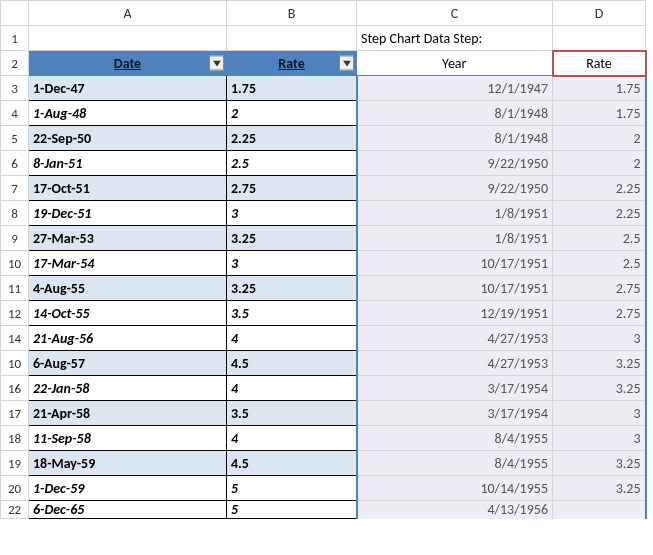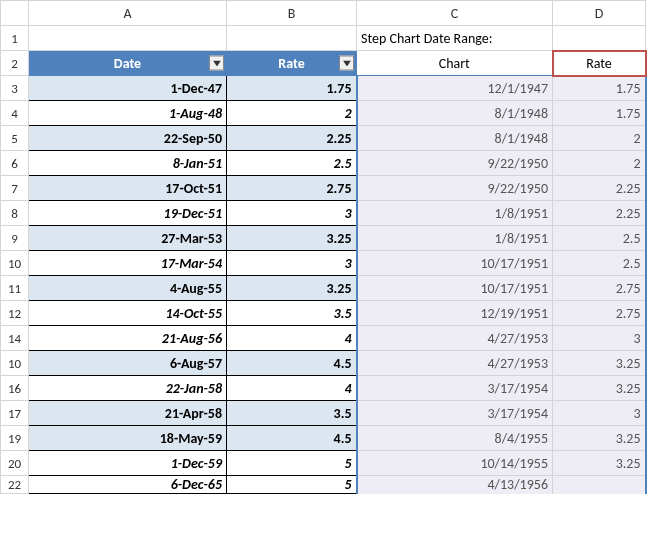--- a/index.html
+++ b/index.html
@@ -47,43 +47,44 @@
     height: 22px;
   }
   
   .cA { width: 198px; }
   .cB { width: 130px; }
   .cC { width: 196px; }
   .cD { width: 93px; }
   
   .tbl-head {
     background: #4f81bd !important;
-    color: #ffffff;
+    color: #0f172a;
     font-weight: bold;
     text-align: center;
     position: relative;
     border: 1px solid #4f81bd !important;
+    text-decoration: underline;
   }
   .tbl-head .filter {
     position: absolute;
     right: 2px;
     top: 50%;
     transform: translateY(-50%);
     width: 15px;
     height: 15px;
     background: #f0f0f0;
     border: 1px solid #888;
     display: flex;
     align-items: center;
     justify-content: center;
     cursor: pointer;
   }
   .tbl-head .filter svg { width: 8px; height: 6px; }
   .tbl-cell {
-    text-align: right;
+    text-align: left;
     font-weight: bold;
     border-left: 1px solid #000 !important;
     border-right: 1px solid #000 !important;
     border-top: 1px solid #000 !important;
     border-bottom: 1px solid #000 !important;
   }
   .band { background: #dce6f1 !important; }
   .noband { background: #fff !important; font-style: italic; }
   
   .sc-title { text-align: left; }
@@ -114,21 +115,21 @@
     <th class="col-hdr cA">A</th>
     <th class="col-hdr cB">B</th>
     <th class="col-hdr cC">C</th>
     <th class="col-hdr cD">D</th>
   </tr>
 
   <tr>
     <th class="row-hdr">1</th>
     <td class="cA"></td>
     <td class="cB"></td>
-    <td class="cC sc-title">Step Chart Date Range:</td>
+    <td class="cC sc-title">Step Chart Data Step:</td>
     <td class="cD"></td>
   </tr>
 
   <tr>
     <th class="row-hdr">2</th>
     <td class="cA tbl-head">
       <span>Date</span>
       <span class="filter">
             <svg viewBox="0 0 8 6">
               <polygon points="0,0 8,0 4,6" fill="#333"></polygon>
@@ -136,21 +137,21 @@
           </span>
     </td>
     <td class="cB tbl-head">
       <span>Rate</span>
       <span class="filter">
             <svg viewBox="0 0 8 6">
               <polygon points="0,0 8,0 4,6" fill="#333"></polygon>
             </svg>
           </span>
     </td>
-    <td class="cC sc-head year">Chart</td>
+    <td class="cC sc-head year">Year</td>
     <td class="cD sc-head rate">Rate</td>
   </tr>
 
   <tr>
         <th class="row-hdr">3</th>
         <td class="cA tbl-cell band">1-Dec-47</td>
         <td class="cB tbl-cell band">1.75</td>
         <td class="cC sc-cell left">12/1/1947</td>
         <td class="cD sc-cell right">1.75</td>
       </tr>
@@ -236,20 +237,27 @@
         <td class="cA tbl-cell noband">22-Jan-58</td>
         <td class="cB tbl-cell noband">4</td>
         <td class="cC sc-cell left">3/17/1954</td>
         <td class="cD sc-cell right">3.25</td>
       </tr>
   <tr>
         <th class="row-hdr">17</th>
         <td class="cA tbl-cell band">21-Apr-58</td>
         <td class="cB tbl-cell band">3.5</td>
         <td class="cC sc-cell left">3/17/1954</td>
+        <td class="cD sc-cell right">3</td>
+      </tr>
+  <tr>
+        <th class="row-hdr">18</th>
+        <td class="cA tbl-cell noband">11-Sep-58</td>
+        <td class="cB tbl-cell noband">4</td>
+        <td class="cC sc-cell left">8/4/1955</td>
         <td class="cD sc-cell right">3</td>
       </tr>
   <tr>
         <th class="row-hdr">19</th>
         <td class="cA tbl-cell band">18-May-59</td>
         <td class="cB tbl-cell band">4.5</td>
         <td class="cC sc-cell left">8/4/1955</td>
         <td class="cD sc-cell right">3.25</td>
       </tr>
   <tr>

